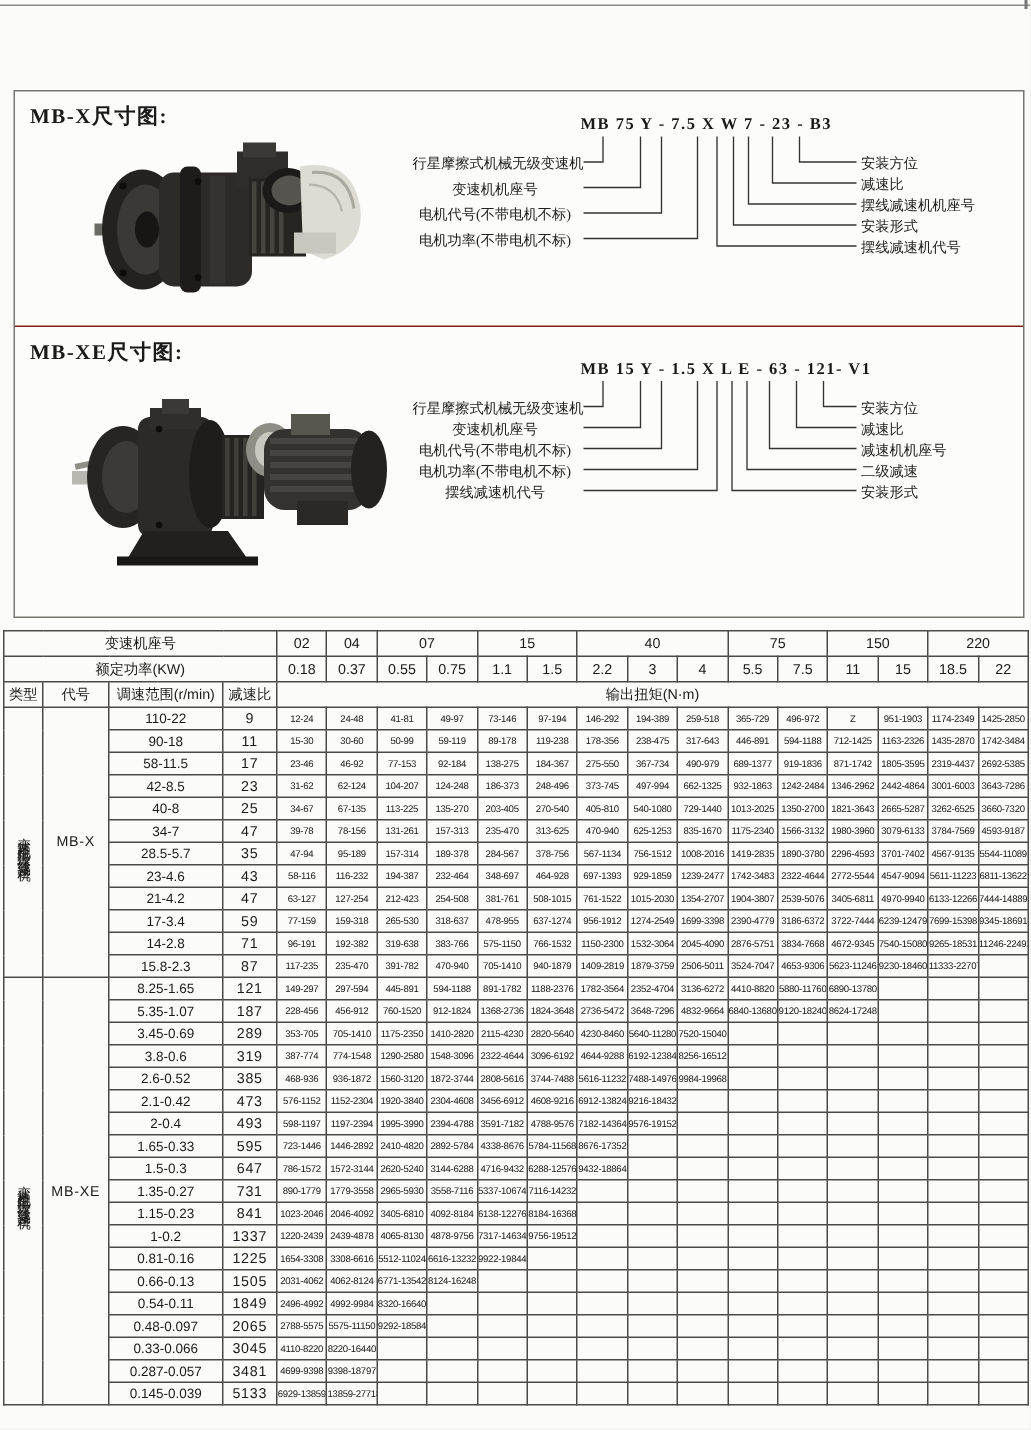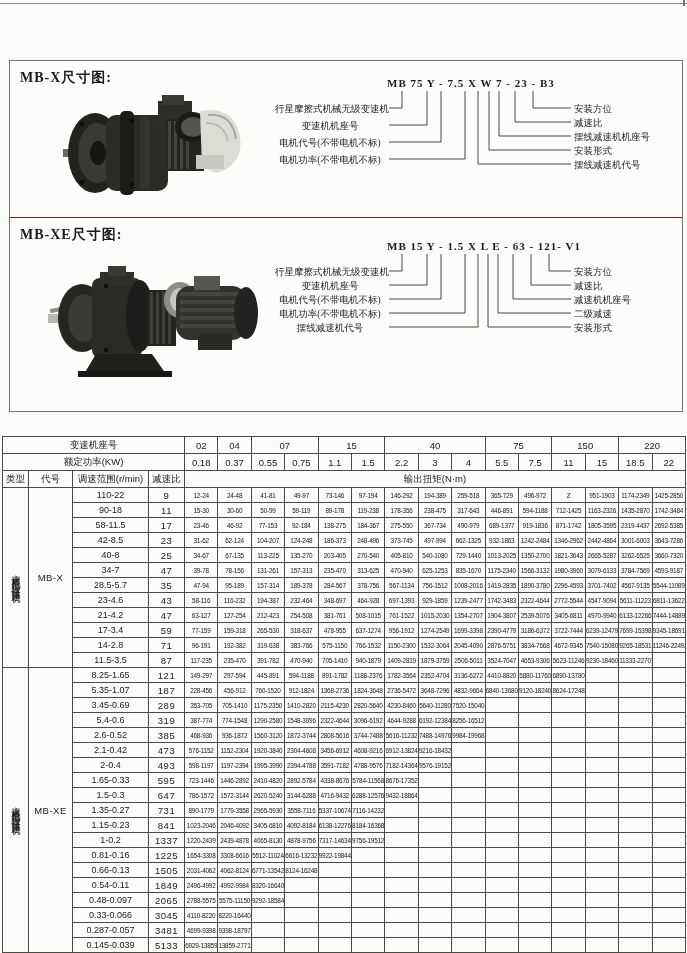--- a/index.html
+++ b/index.html
@@ -17,21 +17,21 @@
   .photo2{left:38px;top:38px;}
   .designation{position:absolute;right:2px;width:405px;height:118px;}
   .desig1{top:16px;}
   .desig2{top:22px;}
   .designation .conn{position:absolute;left:0;top:0;}
   .model-code{position:absolute;left:112px;top:0;font-family:"Liberation Serif",serif;font-size:11px;font-weight:bold;letter-spacing:1px;white-space:nowrap;}
   .dlab{position:absolute;font-family:"Liberation Serif",serif;font-size:9.5px;white-space:nowrap;color:#222;}
   .dlab.l{left:0;width:110px;text-align:center;}
   .dlab.r{left:299px;text-align:center;}
   .table-wrap{position:absolute;left:2px;top:420px;width:684px;}
-  table{border-collapse:collapse;table-layout:fixed;width:684px;margin-top:16px;}
+  table{border-collapse:collapse;table-layout:fixed;width:684px;}
   th,td{border:1px solid #4c4a46;text-align:center;vertical-align:middle;padding:0;overflow:hidden;white-space:nowrap;}
   thead th{font-weight:normal;font-size:9.5px;height:16px;background:#fbfbf9;}
   tbody td{height:14px;font-size:9px;}
   td.torque{font-size:6.4px;letter-spacing:-0.2px;color:#171717;}
   td.speed{font-size:9px;}
   td.ratio{font-size:9.5px;letter-spacing:0.5px;}
   td.type-v{writing-mode:vertical-rl;text-orientation:upright;font-size:9px;letter-spacing:2px;line-height:1;padding:2px 0;}
   td.code{font-size:9.5px;letter-spacing:0.5px;}
 </style>
 </head>
@@ -427,21 +427,21 @@
             <td class="torque">1532-3064</td>
             <td class="torque">2045-4090</td>
             <td class="torque">2876-5751</td>
             <td class="torque">3834-7668</td>
             <td class="torque">4672-9345</td>
             <td class="torque">7540-15080</td>
             <td class="torque">9265-18531</td>
             <td class="torque">11246-22492</td>
           </tr>
           <tr>
-            <td class="speed">11.5-3.5</td>
+            <td class="speed">15.8-2.3</td>
             <td class="ratio">87</td>
             <td class="torque">117-235</td>
             <td class="torque">235-470</td>
             <td class="torque">391-782</td>
             <td class="torque">470-940</td>
             <td class="torque">705-1410</td>
             <td class="torque">940-1879</td>
             <td class="torque">1409-2819</td>
             <td class="torque">1879-3759</td>
             <td class="torque">2506-5011</td>
@@ -505,21 +505,21 @@
             <td class="torque">5640-11280</td>
             <td class="torque">7520-15040</td>
             <td class="torque"></td>
             <td class="torque"></td>
             <td class="torque"></td>
             <td class="torque"></td>
             <td class="torque"></td>
             <td class="torque"></td>
           </tr>
           <tr>
-            <td class="speed">5.4-0.6</td>
+            <td class="speed">3.8-0.6</td>
             <td class="ratio">319</td>
             <td class="torque">387-774</td>
             <td class="torque">774-1548</td>
             <td class="torque">1290-2580</td>
             <td class="torque">1548-3096</td>
             <td class="torque">2322-4644</td>
             <td class="torque">3096-6192</td>
             <td class="torque">4644-9288</td>
             <td class="torque">6192-12384</td>
             <td class="torque">8256-16512</td>

